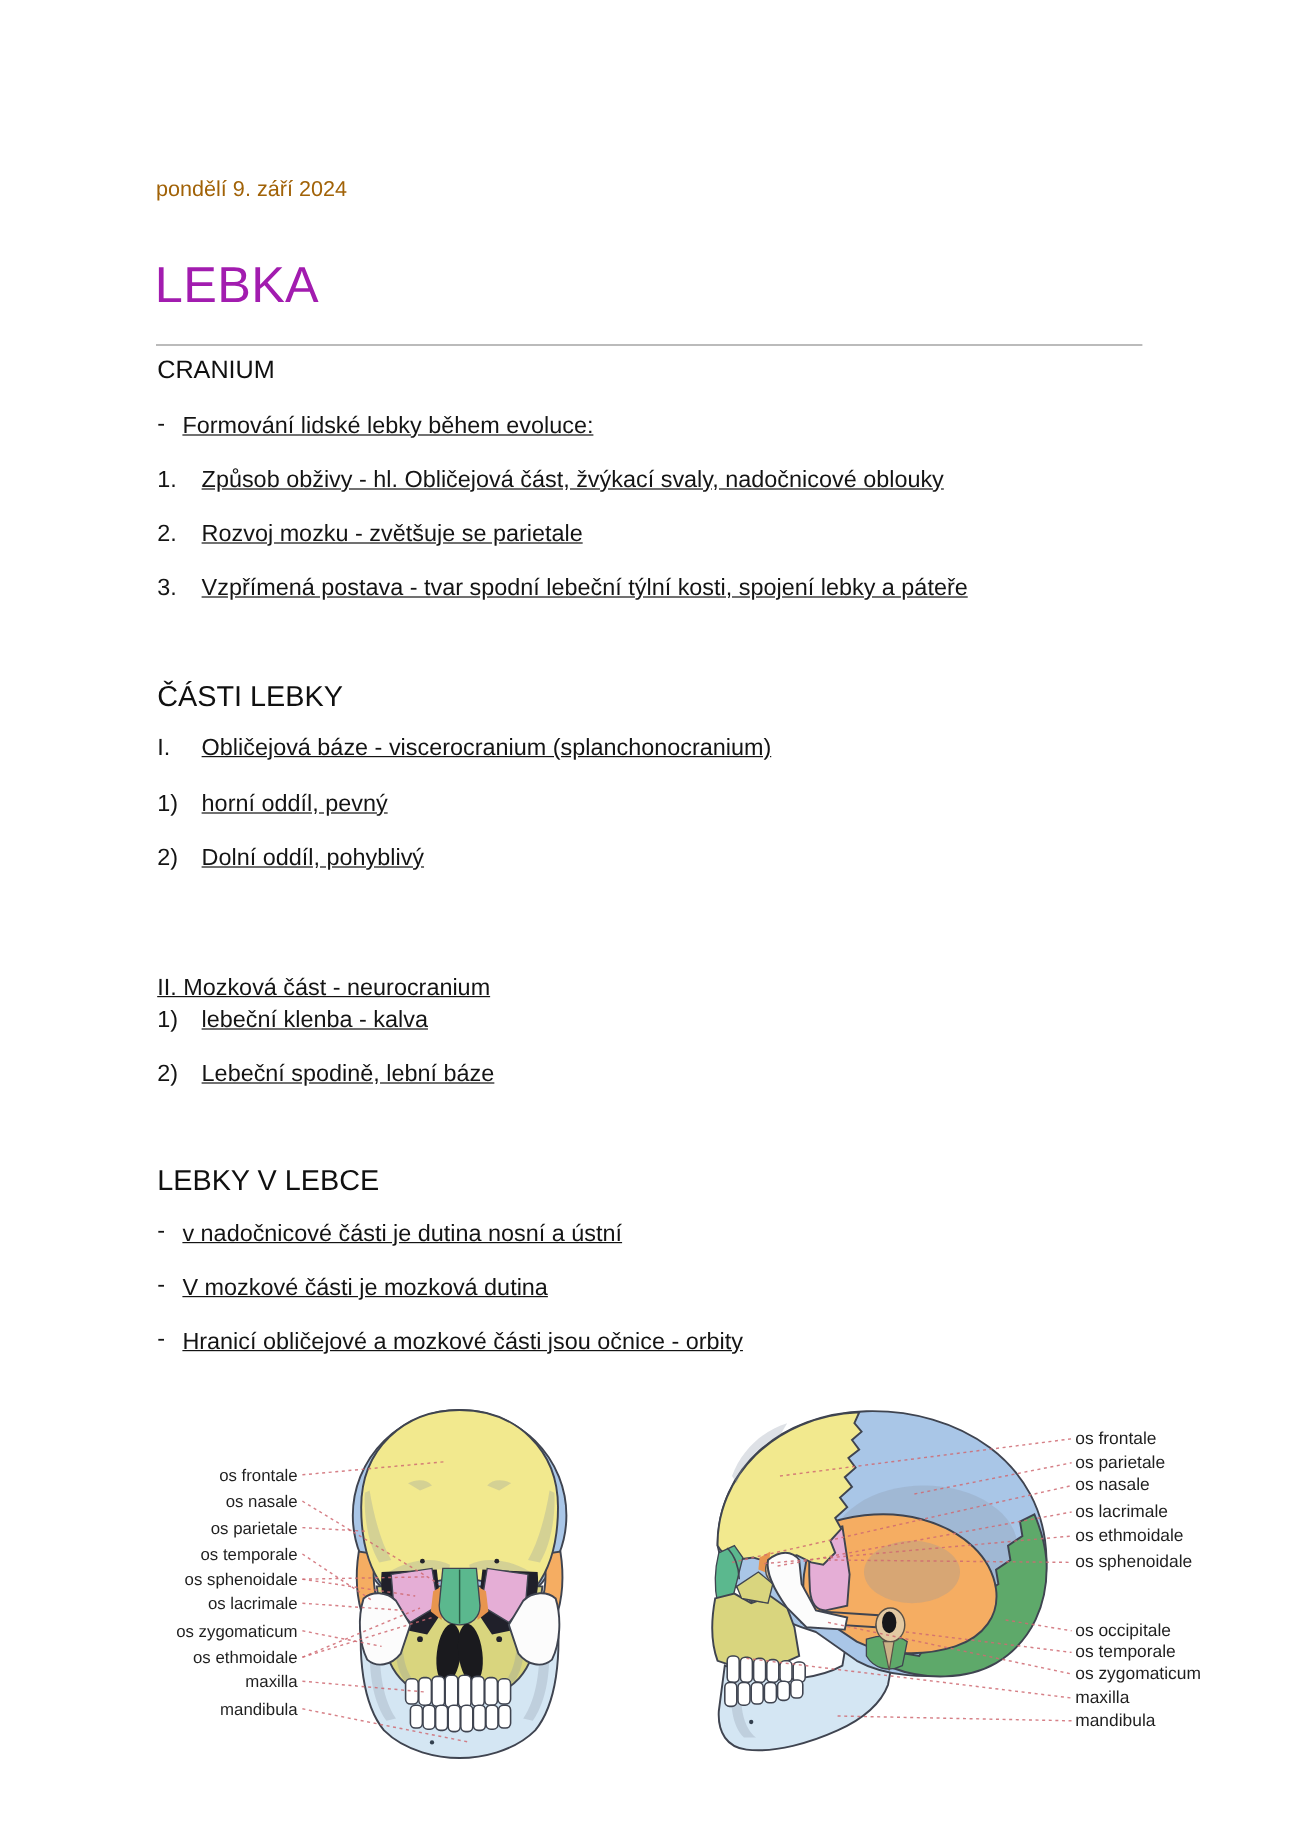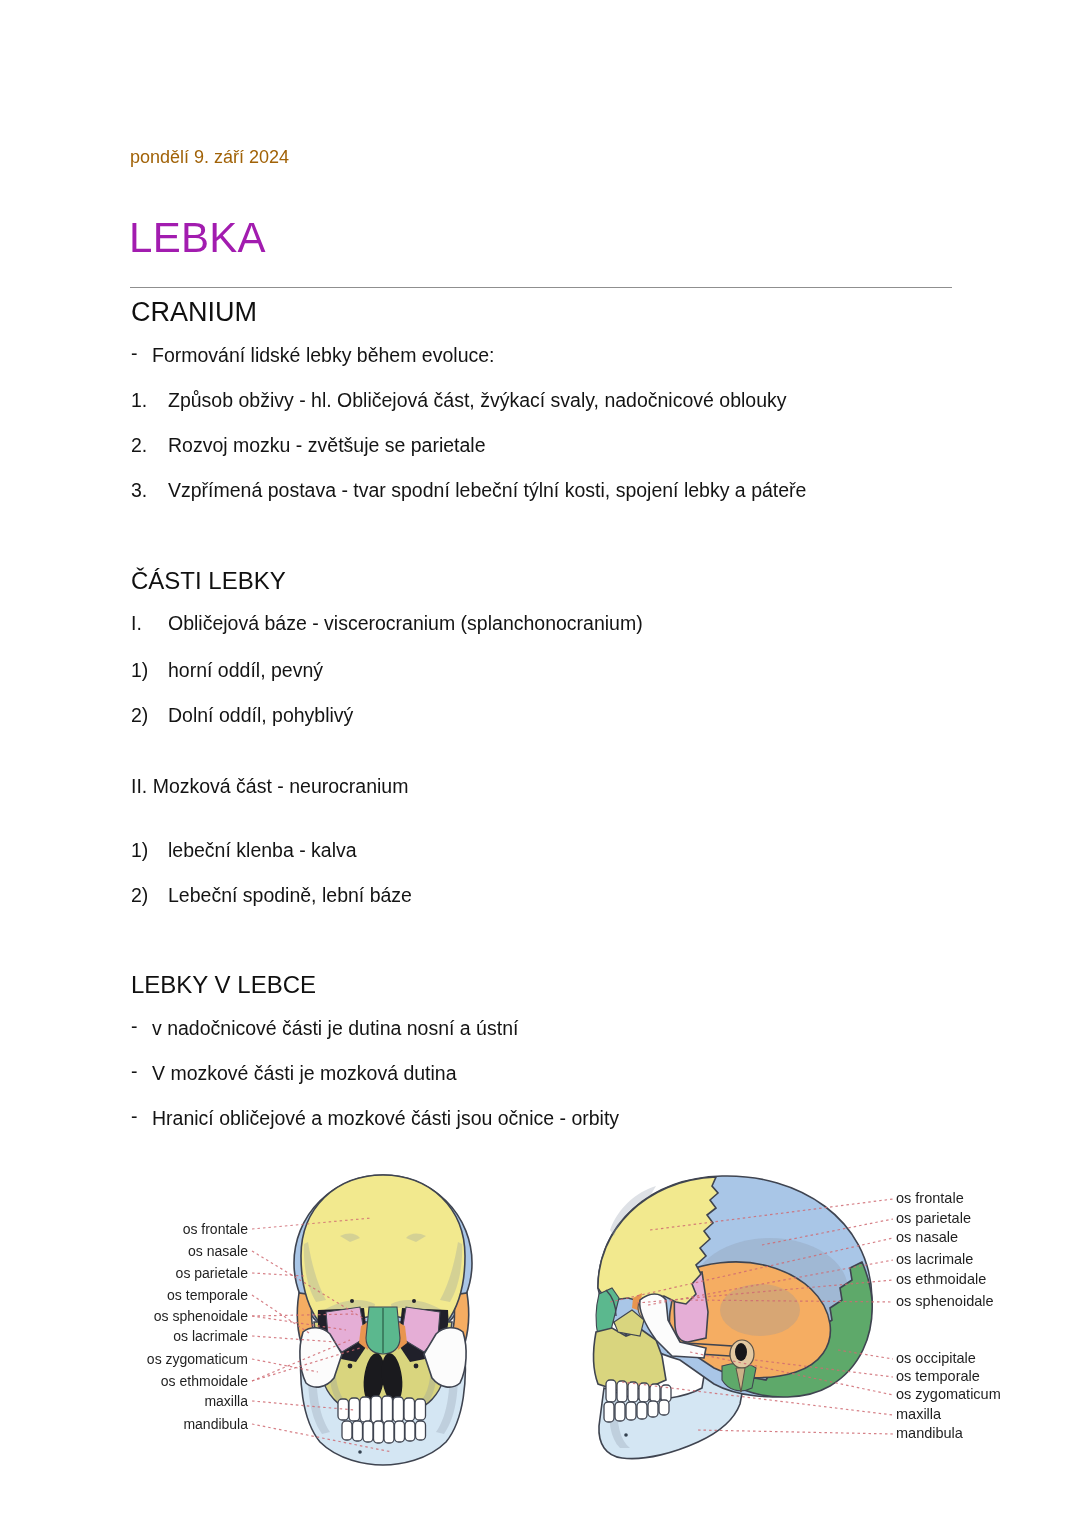--- a/index.html
+++ b/index.html
@@ -2,25 +2,25 @@
 <html><head>
 <meta charset="utf-8">
 <style>
   html,body{margin:0;padding:0;background:#ffffff;}
   body{width:1080px;height:1527px;position:relative;font-family:"Liberation Sans","DejaVu Sans",sans-serif;color:#161616;overflow:hidden;}
   .abs{position:absolute;}
   .date{left:130px;top:147px;font-size:18px;color:#a16207;}
   .doc-title{left:129px;top:214px;font-size:42px;font-weight:400;color:#a21caf;letter-spacing:.3px;}
   .rule{left:130px;top:287px;width:822px;height:0;border-top:1.6px solid #8f8f8f;}
   .heading{left:131px;font-size:24px;color:#101010;}
-  .heading.lg{font-size:27px;text-align:right;}
+  .heading.lg{font-size:21px;text-align:right;}
   .row{left:131px;width:840px;display:flex;font-size:19.5px;line-height:24px;color:#141414;}
   .mk{flex:0 0 37px;}
   .mk-dash{flex:0 0 21px;position:relative;top:-2px;}
-  .tx{flex:1 1 auto;}
+  .tx{flex:1 1 auto;text-decoration:underline;}
   .fig-svg{left:0;top:1150px;}
   .fig-label{font-size:14px;fill:#1f1f1f;}
   .fig-label.r{font-size:14.5px;}
   .leader{stroke:#cf6a72;stroke-width:1.2;stroke-dasharray:2.5 3;fill:none;opacity:.85;}
   .bone{stroke:#3f4450;stroke-width:1.6;}
   .thin{stroke:#3f4450;stroke-width:1.1;}
   .shade{fill:#8a93a6;opacity:.28;stroke:none;}
 </style>
 </head>
 <body>
@@ -54,21 +54,21 @@
   </div>
 <div class="abs row" style="top:658px">
     <span class="mk">1)</span>
     <span class="tx">horní oddíl, pevný</span>
   </div>
 <div class="abs row" style="top:703px">
     <span class="mk">2)</span>
     <span class="tx">Dolní oddíl, pohyblivý</span>
   </div>
 
-<div class="abs row" style="top:774px">
+<div class="abs row" style="top:811px">
     <span class="tx">II. Mozková část - neurocranium</span>
   </div>
 <div class="abs row" style="top:838px">
     <span class="mk">1)</span>
     <span class="tx">lebeční klenba - kalva</span>
   </div>
 <div class="abs row" style="top:883px">
     <span class="mk">2)</span>
     <span class="tx">Lebeční spodině, lební báze</span>
   </div>

